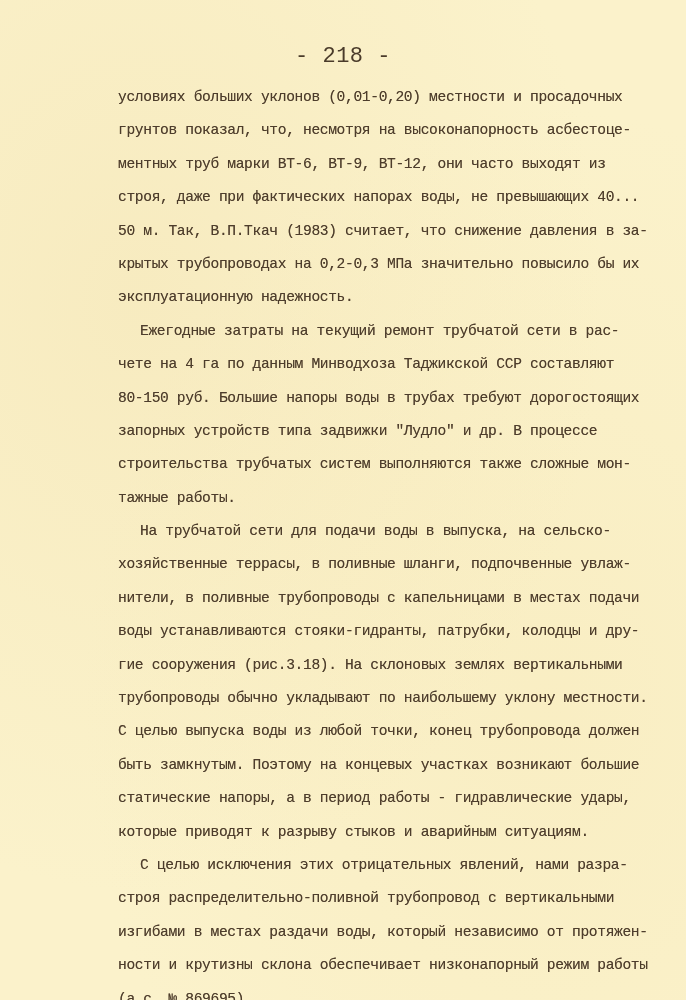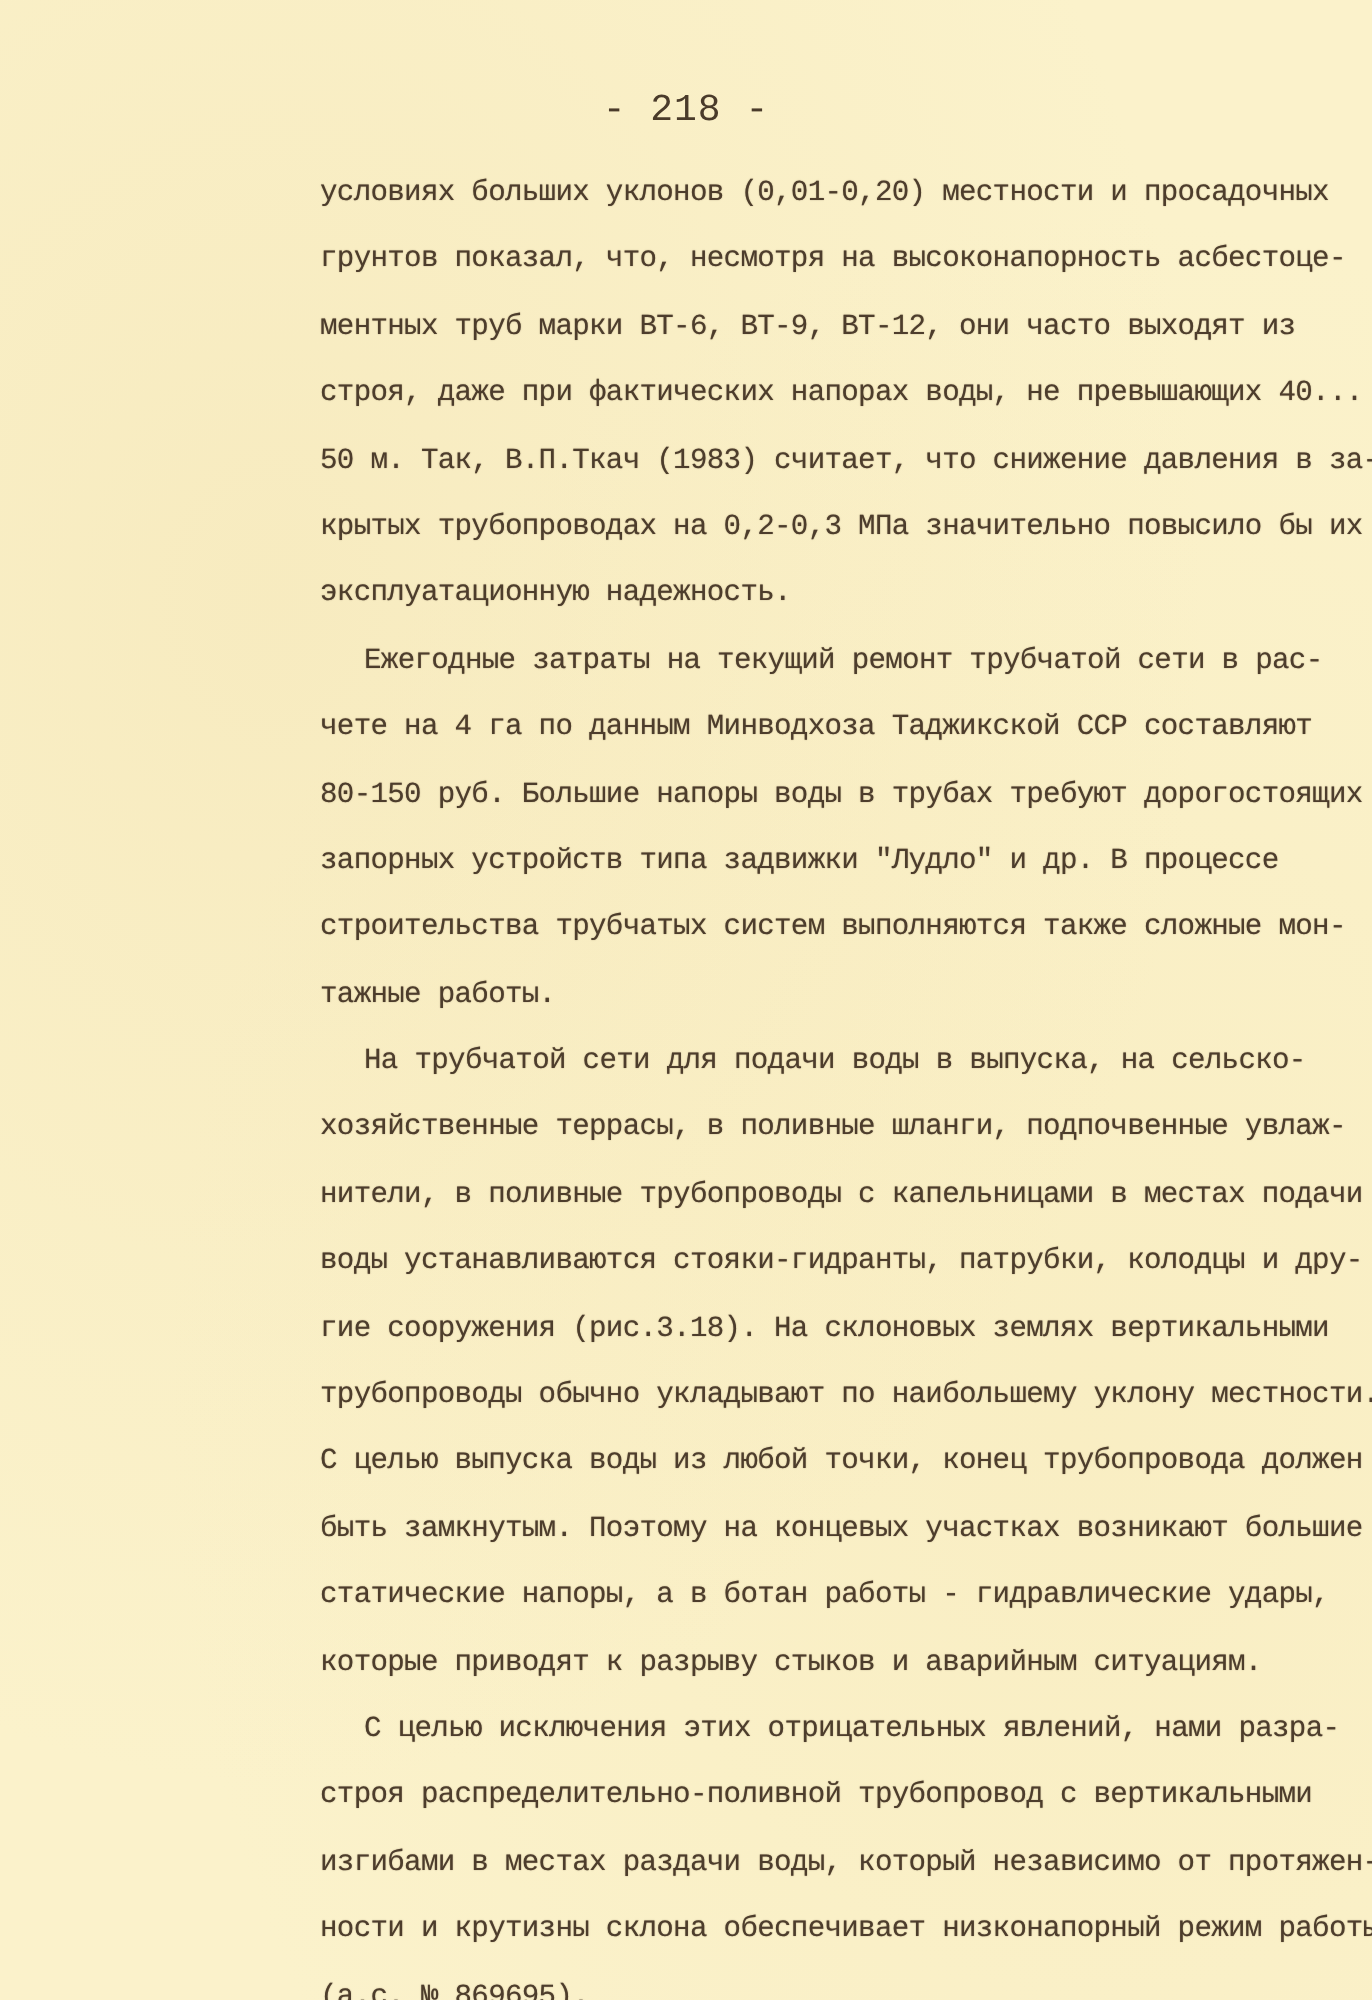--- a/index.html
+++ b/index.html
@@ -23,41 +23,40 @@
         radial-gradient(ellipse at 80% 70%, rgba(245,230,180,0.35), rgba(0,0,0,0) 60%),
         #fbf2cb;
     }
     .page-number {
       position: absolute;
       top: 44px;
       left: 0;
       width: 686px;
       text-align: center;
       font-family: "Liberation Mono", "DejaVu Sans Mono", monospace;
-      font-size: 19px;
+      font-size: 22px;
       color: #4a3b2a;
       letter-spacing: 0.5px;
     }
     .text-block {
       position: absolute;
       left: 118px;
       top: 81px;
       width: 520px;
       font-family: "Liberation Mono", "DejaVu Sans Mono", monospace;
       font-size: 14.6px;
       line-height: 33.4px;
       color: #4d3d2c;
       letter-spacing: -0.35px;
       text-shadow: 0 0 0.6px rgba(70,50,30,0.55);
     }
     .line {
       display: block;
       white-space: pre;
       height: 33.4px;
-      margin-left: 42px;
     }
     .line.indent {
       padding-left: 22px;
     }
   </style>
 </head>
 <body>
 
 <div class="page">
   <div class="page-number">- 218 -</div>
@@ -85,21 +84,21 @@
 
     <div>
       <span class="line indent">На трубчатой сети для подачи воды в выпуска, на сельско-</span>
       <span class="line">хозяйственные террасы, в поливные шланги, подпочвенные увлаж-</span>
       <span class="line">нители, в поливные трубопроводы с капельницами в местах подачи</span>
       <span class="line">воды устанавливаются стояки-гидранты, патрубки, колодцы и дру-</span>
       <span class="line">гие сооружения (рис.3.18). На склоновых землях вертикальными</span>
       <span class="line">трубопроводы обычно укладывают по наибольшему уклону местности.</span>
       <span class="line">С целью выпуска воды из любой точки, конец трубопровода должен</span>
       <span class="line">быть замкнутым. Поэтому на концевых участках возникают большие</span>
-      <span class="line">статические напоры, а в ботан работы - гидравлические удары,</span>
+      <span class="line">статические напоры, а в период работы - гидравлические удары,</span>
       <span class="line">которые приводят к разрыву стыков и аварийным ситуациям.</span>
     </div>
 
     <div>
       <span class="line indent">С целью исключения этих отрицательных явлений, нами разра-</span>
       <span class="line">строя распределительно-поливной трубопровод с вертикальными</span>
       <span class="line">изгибами в местах раздачи воды, который независимо от протяжен-</span>
       <span class="line">ности и крутизны склона обеспечивает низконапорный режим работы</span>
       <span class="line">(а.с. № 869695).</span>
     </div>

